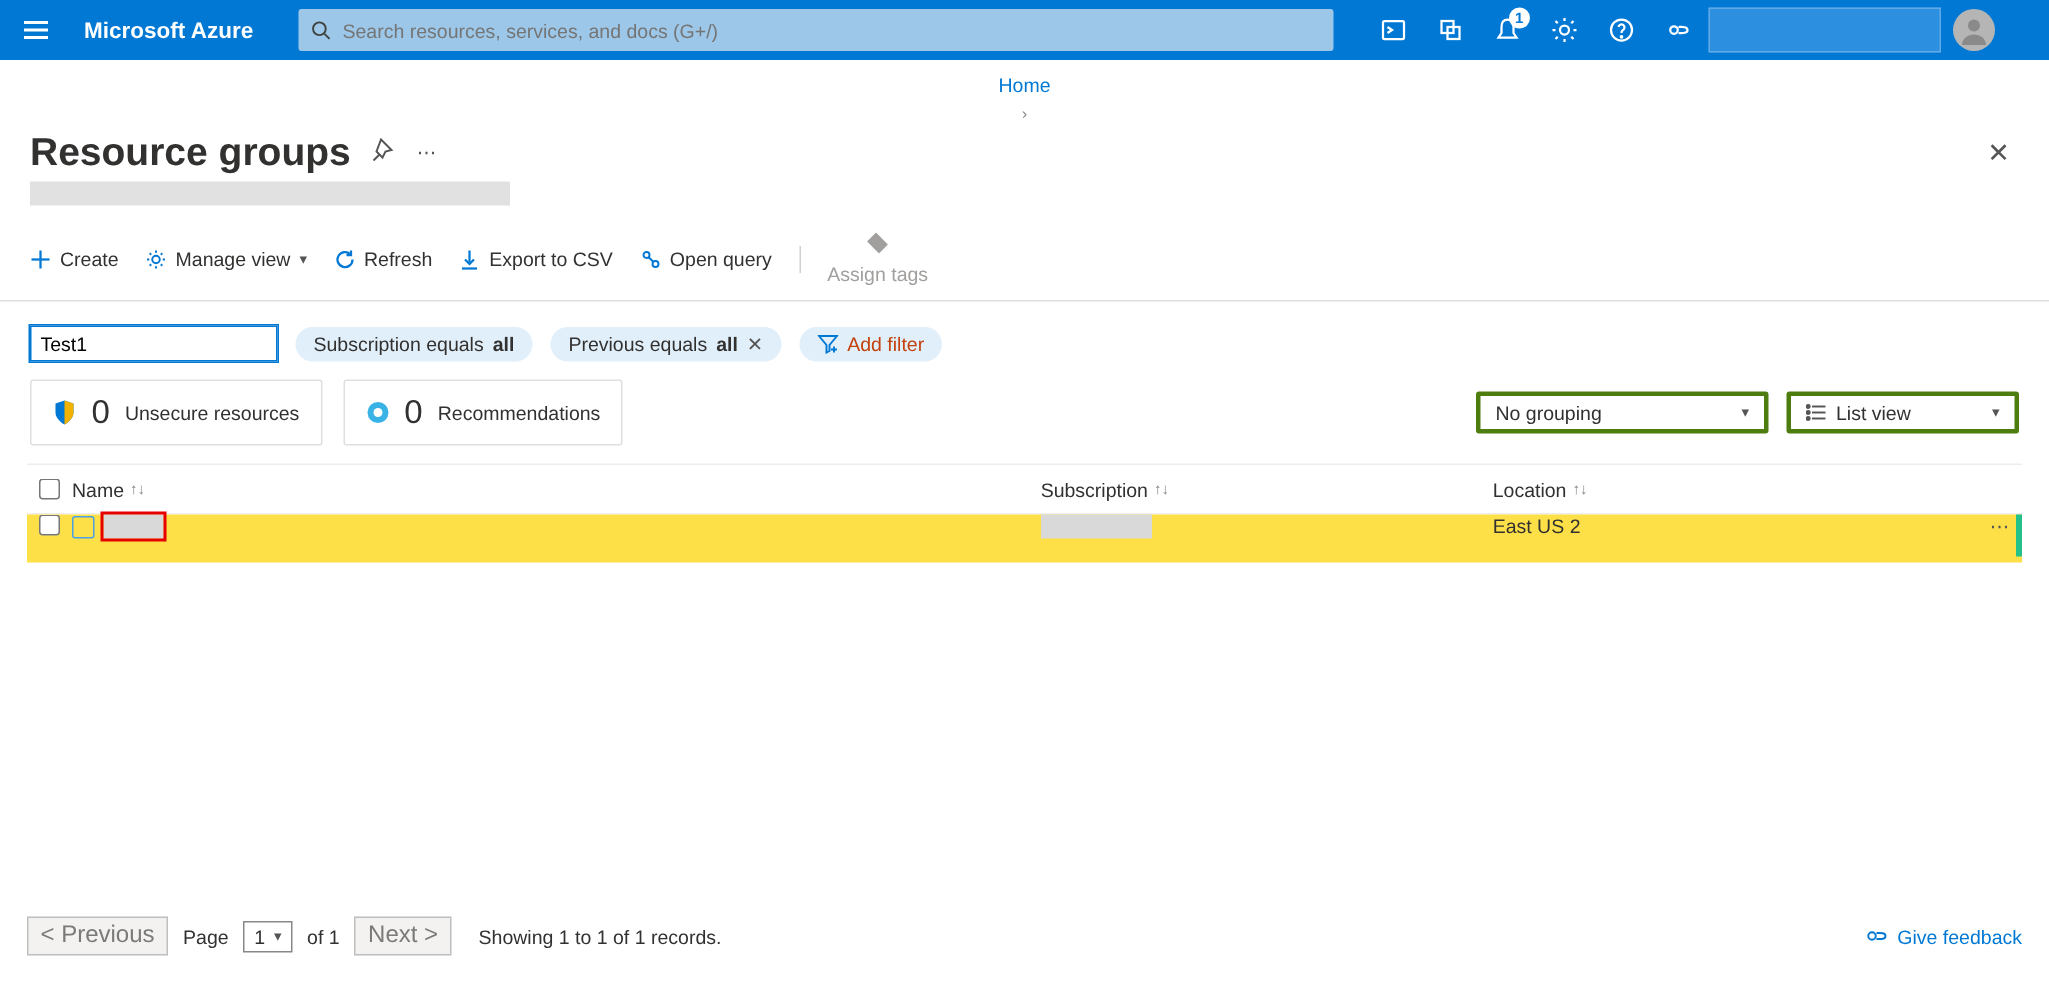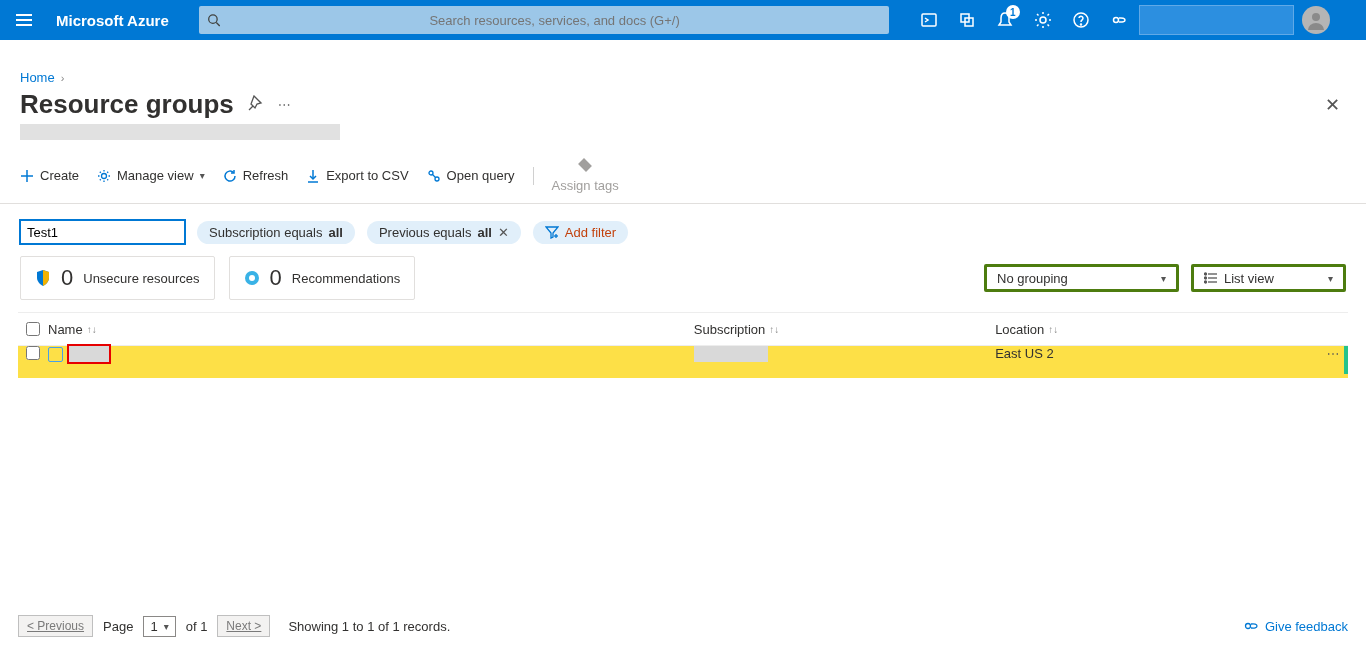--- a/index.html
+++ b/index.html
@@ -5,30 +5,30 @@
   * { box-sizing: border-box; margin: 0; padding: 0; }
   body { font-family: "Segoe UI", Tahoma, sans-serif; font-size: 13px; color: #323130; background: #fff; width: 1366px; height: 657px; overflow: hidden; position: relative; }
 
   
   .topbar { height: 40px; background: #0078d4; display: flex; align-items: center; padding: 16px 10px; color: #fff; }
   .hamburger { width: 20px; height: 20px; display:flex; flex-direction:column; justify-content:center; gap:3px; cursor:pointer; margin-right: 20px; margin-left:6px; }
   .hamburger span { height: 2px; background: #fff; width: 16px; }
   .brand { font-weight: 600; font-size: 15px; margin-right: 30px; }
   .searchbox { flex: 1; max-width: 690px; height: 28px; background: #9cc7e8; border-radius: 2px; display: flex; align-items: center; padding: 0 8px; color: #40423f; }
   .searchbox svg { margin-right: 8px; }
-  .searchbox input { background: transparent; border: none; width: 100%; font-size: 13px; outline: none; color: #1d4ed8; text-align: center; }
+  .searchbox input { background: transparent; border: none; width: 100%; font-size: 13px; outline: none; color: #1d4ed8; }
   .topiconrow { display: flex; align-items: center; gap: 18px; margin-left: 30px; }
   .topiconrow .ticon { width: 20px; height: 20px; display:flex; align-items:center; justify-content:center; cursor:pointer; position:relative; }
   .topiconrow svg { stroke:#fff; }
   .badge { position:absolute; top:-5px; right:-5px; background:#fff; color:#0078d4; font-size:10px; font-weight:600; border-radius:50%; width:14px; height:14px; display:flex; align-items:center; justify-content:center; }
   .accountbox { width: 155px; height: 30px; background: #2c8fe0; margin-left: 10px; border:1px solid #60a9e7; display:flex; align-items:center; padding:0 6px; font-size:11px; color:#dfe; overflow:hidden;}
   .avatar { width:28px; height:28px; background:#b5b5b5; border-radius:50%; margin-left:8px; display:flex; align-items:center; justify-content:center;}
 
   
-  .breadcrumb{ padding:30px 20px 4px 20px; display:flex; align-items:center; gap:6px; }
+  .breadcrumb{ padding:9px 20px 4px 20px; display:flex; align-items:center; gap:6px;flex-direction:column; }
   .breadcrumb a{ color:#0078d4; text-decoration:none; font-size:13px;}
   .chev{ color:#888; font-size:11px; }
 
   
   .pagehead{ padding:0 20px; display:flex; align-items:center; justify-content:space-between;}
   .pagehead-left{ display:flex; align-items:center; gap:14px;text-align:right;}
   .pagetitle{ font-size:26px; font-weight:600; }
   .pin{ cursor:pointer; color:#555;}
   .moredots{ cursor:pointer; color:#555; letter-spacing:1px;}
   .closex{ font-size:18px; color:#555; cursor:pointer; padding:0 6px;}
@@ -74,21 +74,21 @@
   input[type=checkbox]{ width:14px; height:14px;}
   .rgicon{ width:15px; height:15px; border:1.5px solid #4aa0e6; border-radius:2px; margin-right:6px; position:relative;}
   .redact{ background:#d9d9d9; height:16px;}
   .redact.nm{ width:40px; outline:2px solid #e60000;}
   .redact.sb{ width:74px;}
   .rowdots{ cursor:pointer; color:#555;}
   .greenbar{ position:absolute; right:0; width:4px; height:28px; background:#24c28a;}
 
   
   .pager{ position:absolute; bottom:20px; left:18px; right:18px; display:flex; align-items:center; gap:10px; font-size:13px;}
-  .pgbtn{ border:1px solid #bfbfbf; background:#f3f2f1; padding:3px 8px; font-size:12px; color:#7a7a7a; cursor:default;text-decoration:underline;}
+  .pgbtn{ border:1px solid #bfbfbf; background:#f3f2f1; padding:3px 8px; font-size:16px; color:#7a7a7a; cursor:default;}
   .pgsel{ border:1px solid #8a8886; padding:2px 6px; display:flex; align-items:center; gap:6px;}
   .feedback{ margin-left:auto; color:#0078d4; display:flex; align-items:center; gap:6px; cursor:pointer;}
 </style>
 </head>
 <body>
 
 <div class="topbar">
   <div class="hamburger">
       <span></span>
       <span></span>

